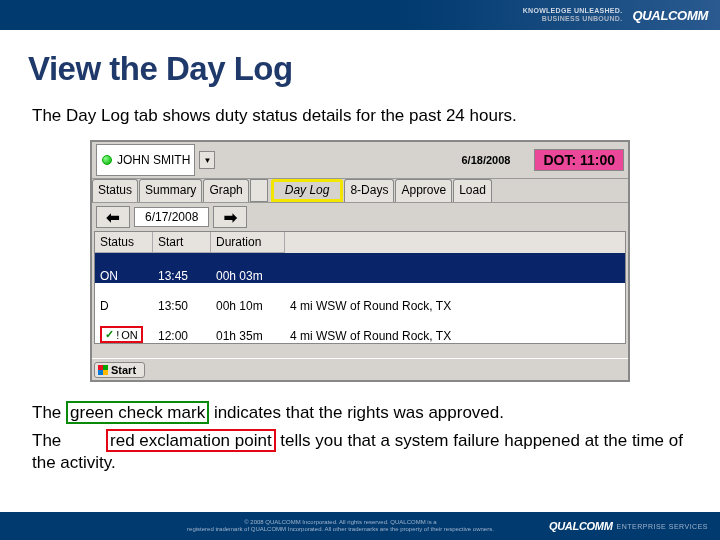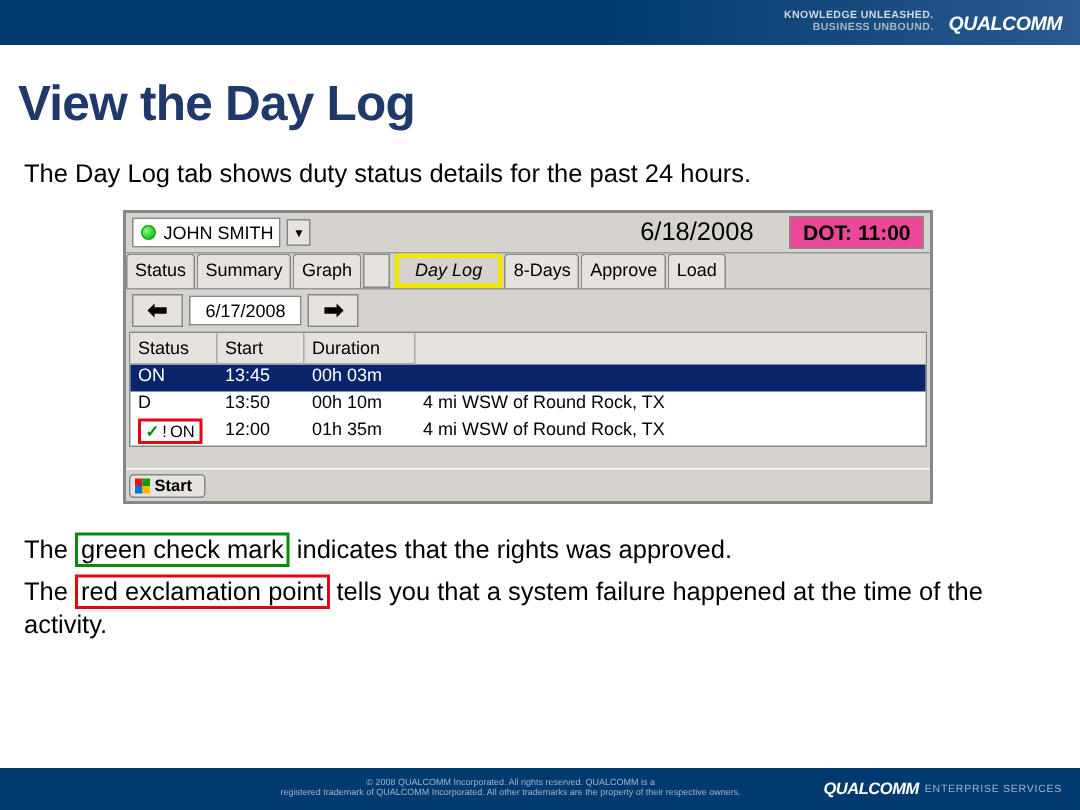--- a/index.html
+++ b/index.html
@@ -4,67 +4,67 @@
 <style>
   * { box-sizing: border-box; margin: 0; padding: 0; }
   body { width: 720px; height: 540px; font-family: Arial, sans-serif; background: #fff; overflow: hidden; position: relative; }
   
   .top-bar { height: 30px; background: linear-gradient(to right, #003a6f 0%, #003a6f 55%, #2a5a8f 100%); display: flex; align-items: center; justify-content: flex-end; padding-right: 12px; gap: 10px; }
   .top-tagline { color: #d0d8e4; font-size: 7px; line-height: 1.2; text-align: right; font-weight: bold; letter-spacing: 0.3px; }
   .top-tagline .gray { color: #aab5c5; }
   .logo { color: #fff; font-size: 13px; font-weight: bold; font-style: italic; letter-spacing: -0.3px; }
   .logo-wrap { display: flex; flex-direction: column; align-items: flex-start; line-height: 1; }
   
-  .content { padding: 20px 28px 0 12px; }
+  .content { padding: 20px 28px 0 28px; }
   .page-title { font-family: "Arial Black", Arial, sans-serif; font-size: 33px; font-weight: 900; color: #1f3a6a; margin-bottom: 18px; letter-spacing: -0.5px; }
   .lead { font-size: 17px; color: #000; margin-bottom: 14px; padding-left: 4px; }
   
   .app-window { width: 540px; margin: 0 auto 14px auto; border: 2px solid #888; background: #d6d3ce; position: relative; }
   .win-title { background: linear-gradient(to bottom, #0a246a, #2a5cbf); color: #fff; padding: 3px 6px; font-size: 12px; font-weight: normal; }
   .row1 { display: flex; align-items: center; padding: 2px 4px; gap: 4px; }
-  .driver-sel { display: flex; align-items: center; background: #fff; border: 1px solid #888; height: 20px; }
+  .driver-sel { display: flex; align-items: center; background: #fff; border: 1px solid #888; height: 32px; }
   .driver-dot { width: 10px; height: 10px; border-radius: 50%; border: 1px solid #0a0; background: radial-gradient(circle at 30% 30%, #8f8, #0a0); margin: 0 5px; }
   .driver-name { font-family: "Arial Narrow", Arial, sans-serif; font-size: 12px; padding-right: 4px; }
   .dd-btn { width: 16px; height: 18px; background: #e6e3de; border: 1px solid #888; display: flex; align-items: center; justify-content: center; font-size: 8px; }
   .spacer { flex: 1; }
-  .date-top { font-family: "Arial Narrow", Arial, sans-serif; font-size: 17px; font-weight: normal; }
+  .date-top { font-family: "Arial Narrow", Arial, sans-serif; font-size: 11px; font-weight: bold; }
   .dot-box { font-family: "Arial Narrow", Arial, sans-serif; font-size: 14px; font-weight: bold; background: #ec4899; border: 1px solid #888; padding: 2px 8px; margin-left: 20px; }
   
   .tabs { display: flex; background: #d6d3ce; border-top: 1px solid #999; border-bottom: 1px solid #999; padding: 0; }
   .tab { font-size: 12px; padding: 3px 5px; border: 1px solid #888; border-bottom: none; background: #e6e3de; margin-right: 1px; border-radius: 3px 3px 0 0; position: relative; }
   .tab.active { background: #d6d3ce; z-index: 2; }
   .tab-highlight { border: 3px solid #f2e600; padding: 1px 11px 2px 11px; font-style: italic; }
   .gray-tab-box { width: 18px; background: #e6e3de; border: 1px solid #888; margin-right: 3px; }
   
   .nav-row { display: flex; align-items: center; padding: 3px 4px; gap: 4px; }
   .arrow-btn { width: 34px; height: 22px; background: #e6e3de; border: 1px solid #888; display: flex; align-items: center; justify-content: center; }
   .arrow-glyph { font-size: 16px; font-weight: bold; }
   .date-box { background: #fff; border: 1px solid #888; padding: 2px 10px; font-size: 12px; }
   
   .table-area { background: #fff; border: 1px solid #888; margin: 0 2px 2px 2px; }
   .thead { display: flex; background: #e6e3de; }
   .th { font-size: 12px; padding: 3px 5px; border-right: 1px solid #aaa; border-bottom: 1px solid #aaa; }
   .col-status { width: 58px; }
   .col-start { width: 58px; }
   .col-dur { width: 74px; }
   .col-loc { flex: 1; }
-  .trow { display: flex; font-size: 12px; height: 18px; align-items: flex-start; }
+  .trow { display: flex; font-size: 12px; height: 30px; align-items: flex-end; }
   .trow.sel { background: #0a246a; color: #fff; }
   .td { padding: 0 5px; }
   .check-cell { border: 2px solid #e30613; padding: 0 3px; background: #fff; color: #000; font-size: 11px; display: inline-flex; align-items: center; gap: 2px; }
   .check-tick { color: #0a8a0a; font-weight: bold; }
   
   .taskbar { display: flex; align-items: center; background: #d6d3ce; border-top: 1px solid #fff; height: 22px; padding-left: 2px; margin-top: 14px; }
   .start-btn { display: flex; align-items: center; gap: 3px; background: #e6e3de; border: 1px solid #888; border-radius: 3px; padding: 1px 8px 1px 3px; font-size: 11px; font-weight: bold; }
   .flag { display: grid; grid-template-columns: 5px 5px; grid-template-rows: 5px 5px; width: 10px; height: 10px; }
   .flag span:nth-child(1){background:#e81123;} .flag span:nth-child(2){background:#00a300;} .flag span:nth-child(3){background:#0078d7;} .flag span:nth-child(4){background:#ffb900;}
   
   .note { font-size: 17px; color: #000; padding: 6px 4px 0 4px; line-height: 1.3; }
   .hl-green { border: 2px solid #0a8a0a; padding: 0 2px; }
-  .hl-red { border: 2px solid #e30613; padding: 0 2px; }
+  .hl-red { border: 2px solid #e30613; padding: 0 2px; margin-left: 40px; }
   
   .footer { position: absolute; bottom: 0; left: 0; right: 0; height: 28px; background: #003a6f; display: flex; align-items: center; justify-content: space-between; padding: 0 12px; }
   .copyright { color: #9fb3cc; font-size: 6px; line-height: 1.2; text-align: center; flex: 1; }
   .footer-brand { display: flex; align-items: center; gap: 4px; }
   .footer-brand .svc { color: #9fb3cc; font-size: 7px; letter-spacing: 0.5px; }
 </style>
 </head>
 <body>
 
 <div class="top-bar">

